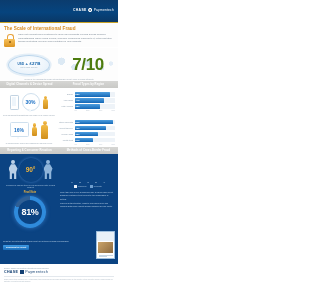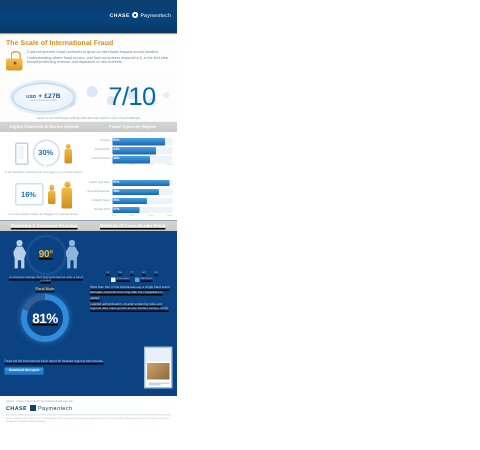--- a/index.html
+++ b/index.html
@@ -84,21 +84,21 @@
     background:radial-gradient(ellipse at 50% 35%,#ffffff,#eaf3fb 70%,#dbe9f6);
     border:0.7px solid #bcd6ec;
     display:flex;flex-direction:column;align-items:center;justify-content:center;
     box-shadow:0 0 0 1.6px rgba(196,220,240,.45);
   }
   .coin .amount{font-size:4.4px;font-weight:bold;color:#0f5fa8;letter-spacing:.1px;}
   .coin .amount .cur{font-size:3px;}
   .coin .caption{font-size:1.9px;color:#9bb0c2;margin-top:.5px;}
   .hero-right{flex:1;display:flex;flex-direction:column;align-items:center;justify-content:center;}
   .bigratio{
-    font-size:17px;line-height:1;font-weight:normal;color:#0369a1;letter-spacing:-.4px;
+    font-size:17px;line-height:1;font-weight:bold;color:#4d7c0f;letter-spacing:-.4px;
   }
   .hero-note{
     position:absolute;left:4px;right:4px;bottom:1px;
     font-size:2.1px;color:#9aa8b5;text-align:center;
   }
 
   
   .band{
     display:flex;height:7px;align-items:center;
     background:linear-gradient(180deg,#d6d6d4,#c9c9c6);
@@ -169,21 +169,20 @@
   .axis{
     display:flex;justify-content:space-between;font-size:1.7px;color:#b3bfca;
     padding-left:16.5px;margin-top:.8px;
   }
 
   
   .dark{
     background:linear-gradient(180deg,#0d4c8f 0%,#0a3f78 60%,#093companies 100%);
     background-color:#0b4382;
     padding-bottom:2px;
-    text-decoration:underline;
   }
   .dark-cols{display:flex;padding:2.5px 3px 0 3px;gap:3px;}
   .dark .col-l{flex:0 0 55px;}
   .dark .col-r{flex:1;}
   .gauge-row{display:flex;align-items:center;justify-content:center;gap:1px;height:26px;}
   .fig{
     width:9px;height:19px;position:relative;opacity:.9;
   }
   .fig .h{position:absolute;left:2.6px;top:0;width:3.8px;height:3.8px;border-radius:50%;background:#cfe0f2;}
   .fig .b{position:absolute;left:0;top:4.2px;width:9px;height:14.8px;background:#cfe0f2;

